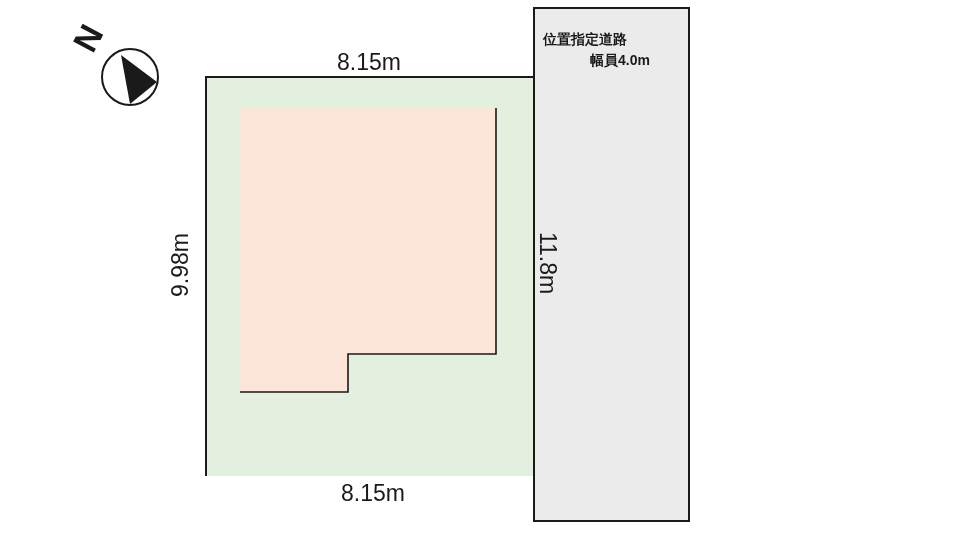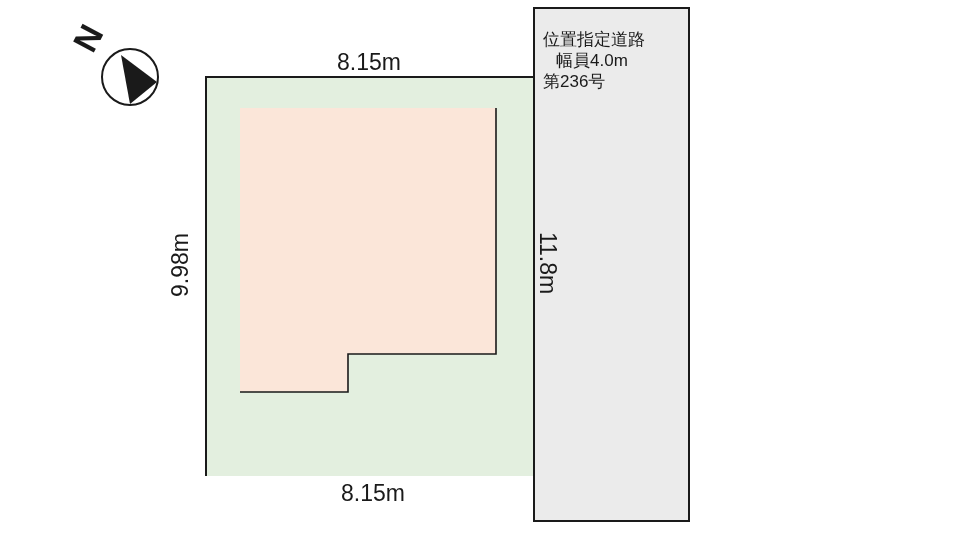--- a/index.html
+++ b/index.html
@@ -36,26 +36,27 @@
   
   .road-strip{
     position:absolute;
     left:533px;top:7px;width:157px;height:515px;
     background:var(--road-gray);
     border:2px solid var(--line-black);
     box-sizing:border-box;
     padding:20px 4px 0 8px;
   }
   .road-line{
-    font-size:17px;
+    font-size:14px;
     line-height:21px;
     white-space:nowrap;
     letter-spacing:0px;
+    font-weight:bold;
   }
-  .road-line.indent{padding-left:13px;}
+  .road-line.indent{padding-left:13px;text-align:center;}
   
   .dim{
     position:absolute;
     font-size:23px;
     color:#1a1a1a;
     text-align:center;
     white-space:nowrap;
   }
   .dim-top{left:205px;top:49px;width:328px;}
   .dim-bottom{left:205px;top:480px;width:336px;}
@@ -98,21 +99,20 @@
   <div class="land-parcel"></div>
 
   <svg class="shapes-svg">
     <polygon class="building-fill" points="240,108 496,108 496,354 348,354 348,392 240,392"></polygon>
     <polyline class="building-outline" points="240,392 348,392 348,354 496,354 496,108"></polyline>
   </svg>
 
   <div class="road-strip">
     <div class="road-line">位置指定道路</div>
     <div class="road-line indent">幅員4.0m</div>
-    <div class="road-line">第236号</div>
   </div>
 
   <div class="dim dim-top">8.15m</div>
   <div class="dim dim-bottom">8.15m</div>
   <div class="dim dim-left">9.98m</div>
   <div class="dim dim-road">11.8m</div>
 
 </div>
 
 </body></html>

